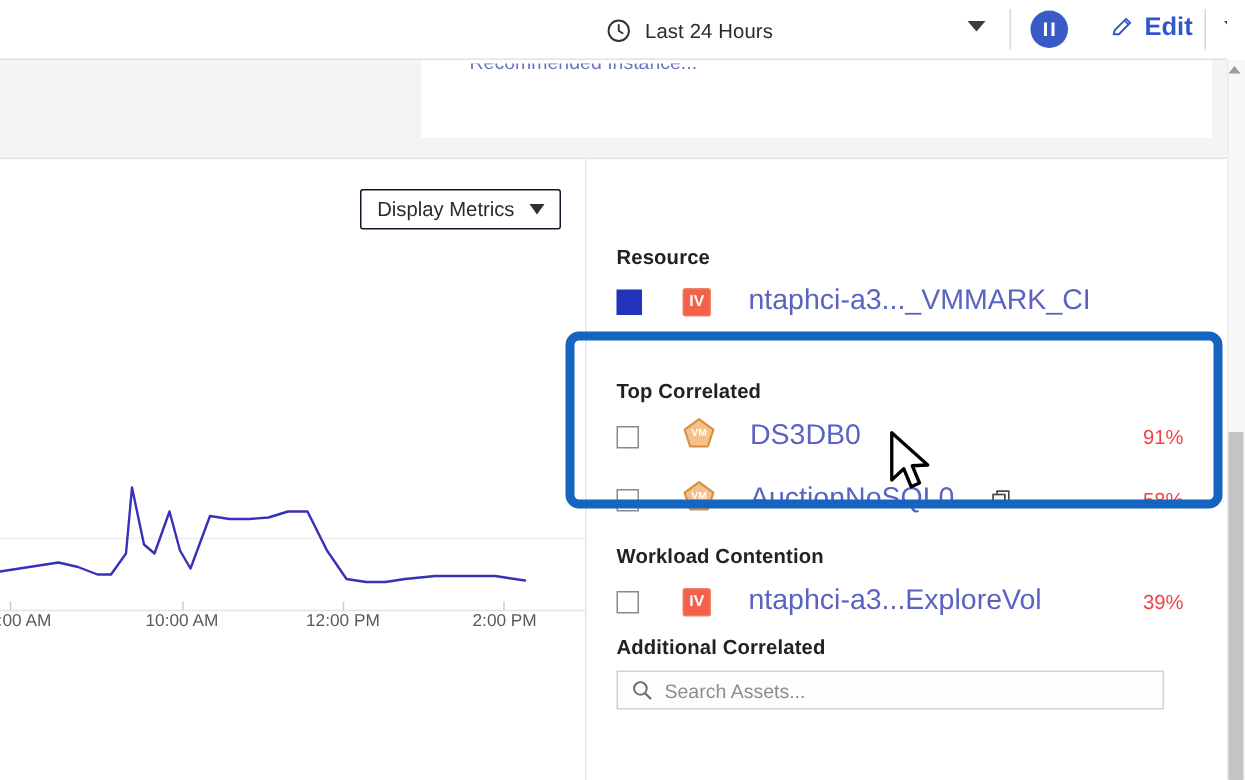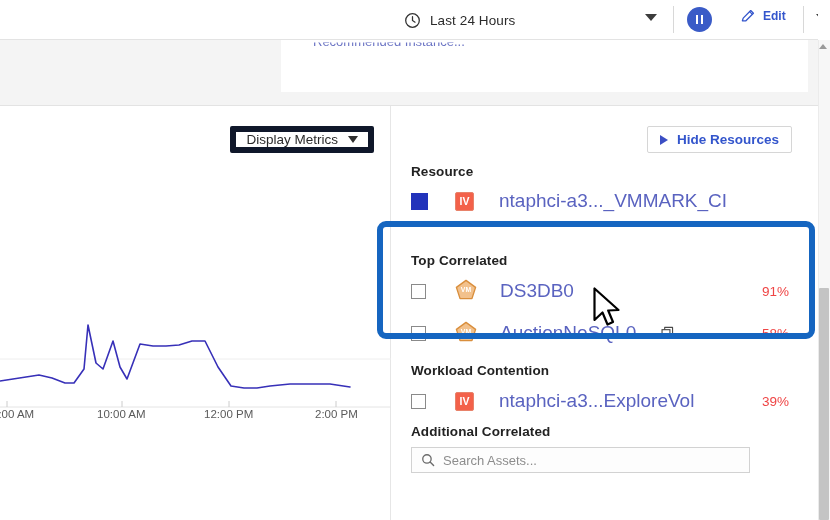--- a/index.html
+++ b/index.html
@@ -43,21 +43,21 @@
     background: #3a5bc7;
     display: flex; align-items: center; justify-content: center;
   }
   .pause-btn .bars { display:flex; gap:2.5px; }
   .pause-btn .bars i { display:block; width:2.5px; height:9px; background:#fff; }
   .edit-btn {
     position: absolute; left: 740px; top: 8px;
     display: flex; align-items: center; gap: 7px;
   }
   .pencil-icon { width: 16px; height: 16px; display:block; }
-  .edit-label { font-size: 12px; font-weight: bold; color: #3355cc; }
+  .edit-label { font-size: 17px; font-weight: bold; color: #3355cc; }
   .vsep2 { position:absolute; left:803px; top:6px; width:1px; height:27px; background:#d8d8d8; }
   .topbar-caret {
     position: absolute; left: 816px; top: 14px;
     width: 0; height: 0;
     border-left: 6px solid transparent; border-right: 6px solid transparent;
     border-top: 7px solid #3c3c3c;
   }
 
   
   .upper-card {
@@ -85,21 +85,21 @@
   }
 
   
   .chart-pane {
     position: absolute; left: 0; top: 0; width: 391px; height: 415px;
     border-right: 1px solid #e6e6e6;
     box-sizing: border-box;
   }
   .display-metrics-btn {
     position: absolute; right: 16px; top: 20px;
-    border: 6px solid #0f172a; border-radius: 2px;
+    border: 1px solid #0f172a; border-radius: 2px;
     background: #ffffff;
     height: 27px; padding: 0 10px;
     display: flex; align-items: center; gap: 10px;
     box-sizing: border-box;
   }
   .display-metrics-label { font-size: 13.5px; color: #2b2b2b; white-space: nowrap; }
   .dm-caret {
     width: 0; height: 0;
     border-left: 5.5px solid transparent; border-right: 5.5px solid transparent;
     border-top: 7px solid #2f2f2f;
@@ -160,21 +160,21 @@
   .vm-badge { width: 22px; height: 21px; flex: none; margin-right: 7px; }
   .res-name {
     font-size: 19px; color: #5a63c0; white-space: nowrap;
   }
   .res-pct {
     position: absolute; right: 0; font-size: 13.5px; color: #ef4444;
   }
   .copy-icon { width: 14px; height: 14px; margin-left: 9px; display:block; }
 
   .search-box {
-    position: absolute; left: 20px; width: 339px; height: 26px;
+    position: absolute; left: 20px; width: 365px; height: 26px;
     border: 1px solid #d2d2d2; background: #fdfdfd; box-sizing: border-box;
     display: flex; align-items: center; padding: 0 9px; gap: 8px;
   }
   .search-icon { width: 14px; height: 14px; display:block; flex:none; }
   .search-placeholder { font-size: 13px; color: #8d8d8d; }
 
   
   .highlight-box {
     position: absolute; left: 377px; top: 221px;
     width: 438px; height: 118px;
@@ -288,24 +288,20 @@
           <line x1="229" y1="72" x2="229" y2="78" stroke="#cccccc" stroke-width="1"></line>
           <line x1="336" y1="72" x2="336" y2="78" stroke="#cccccc" stroke-width="1"></line>
           <polyline points="0,76 20,76 40,76 60,76 72,76 74,62 88,28 98,34 110,46 115,61 128,63 134,72 141,76 160,76 180,76 200,76 207,76 212,62 222,56 240,55 260,54 280,51 300,51 320,51 340,51 355,51" fill="none" stroke="#3730b8" stroke-width="1.6" stroke-linejoin="round" stroke-linecap="round"></polyline>
         </svg>
 
       </div>
     </div>
 
     <div class="res-pane">
 
-      <div class="hide-res-btn">
-        <span class="hide-res-tri"></span>
-        <span class="hide-res-label">Hide Resources</span>
-      </div>
 
       <div class="res-section" style="top:58px; width:385px;">
         <div class="section-title">Resource</div>
         <div class="res-row" style="margin-top:9px;">
           <span class="color-swatch"></span>
           <span class="iv-badge">IV</span>
           <span class="res-name">ntaphci-a3..._VMMARK_CI</span>
         </div>
       </div>
 

